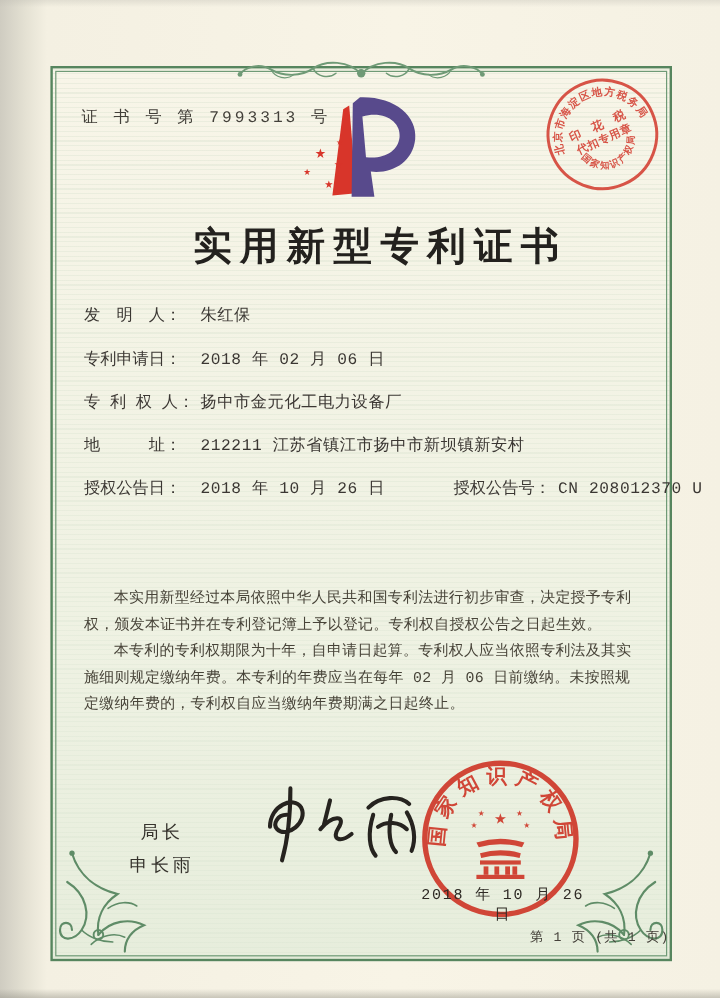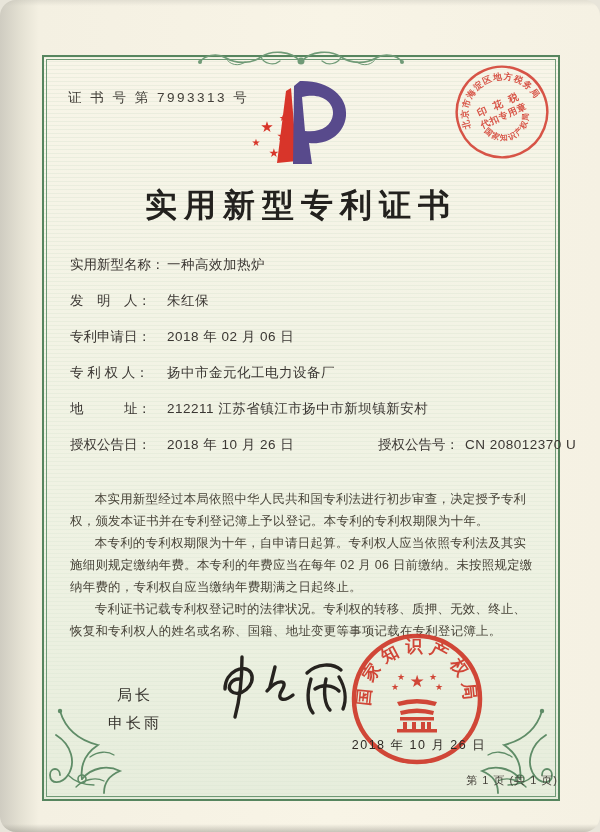--- a/index.html
+++ b/index.html
@@ -1,43 +1,42 @@
 <!DOCTYPE html>
 <html><head>
 <meta charset="utf-8">
 <style>
   html,body{margin:0;padding:0;background:#e8e5da;}
   .scan{
     position:relative;width:600px;height:832px;overflow:hidden;
-    font-family:Liberation Sans, sans-serif;
+    font-family:Liberation Mono, monospace;
     background:
       linear-gradient(180deg, rgba(190,188,178,0.35) 0, rgba(190,188,178,0) 6px),
       linear-gradient(0deg, rgba(140,138,128,0.45) 0, rgba(190,188,178,0) 8px),
       linear-gradient(90deg,#cfccc1 0%,#e4e1d3 3.5%,#f4f0e2 6.5%,#f8f4e6 55%,#f5f1e3 100%);
-    border-radius: 16px;
   }
   .frame{
     position:absolute;left:42px;top:55px;width:514px;height:742px;
     border:2px solid #56855e;
     background:
       linear-gradient(180deg, rgba(248,245,232,0) 0%, rgba(226,237,219,0.45) 68%, rgba(219,232,212,0.6) 100%),
       repeating-linear-gradient(180deg, rgba(122,165,130,0.10) 0 1px, rgba(122,165,130,0) 1px 4px),
       #f8f5e8;
   }
   .frame-inner{position:absolute;inset:2px;border:1px solid #6f9a76;pointer-events:none;}
   .ornament-top{position:absolute;left:50%;transform:translateX(-50%);top:-9px;}
   .corner{position:absolute;}
   .corner.bl{left:2px;bottom:2px;}
   .corner.br{right:2px;bottom:2px;transform:scaleX(-1);}
   .cert-no{position:absolute;left:24px;top:32px;font-size:13.5px;color:#43403a;letter-spacing:2.5px;}
   .logo{position:absolute;left:188px;top:20px;}
   .logo .star{fill:#d8352a;}
   .title{
     position:absolute;left:0;top:127px;width:100%;text-align:center;
-    font-size:32px;font-weight:600;color:#23211e;letter-spacing:7px;
+    font-size:32px;font-weight:600;color:#23211e;letter-spacing:7px;padding-left:16px;
   }
   .fields{position:absolute;left:26px;top:198px;width:470px;display:flex;flex-direction:column;gap:16px;}
   .frow{display:flex;font-size:13.5px;color:#3b3733;line-height:20px;position:relative;}
   .flabel{flex:0 0 97px;white-space:nowrap;}
   .fvalue{white-space:nowrap;letter-spacing:0.5px;}
   .grant-no{position:absolute;left:308px;top:0;display:flex;}
   .grant-no .flabel{flex:0 0 auto;margin-right:6px;}
   .paras{position:absolute;left:26px;top:431px;width:466px;font-size:12.4px;color:#474338;line-height:1.78;}
   .paras p{margin:0;text-indent:2em;letter-spacing:0.3px;}
   .signer{position:absolute;left:64px;top:624px;font-size:15px;color:#35322c;line-height:28px;letter-spacing:3px;text-align:center;}
@@ -107,24 +106,20 @@
       <text class="star" x="50" y="63" font-size="12" text-anchor="middle">★</text>
       <text class="star" x="24" y="69" font-size="10" text-anchor="middle">★</text>
       <text class="star" x="42" y="80" font-size="12" text-anchor="middle">★</text>
       <text class="star" x="51" y="44" font-size="9" text-anchor="middle">★</text>
     </svg>
 
     <div class="title">实用新型专利证书</div>
 
     <div class="fields">
       <div class="frow">
-        <span class="flabel">实用新型名称：</span>
-        <span class="fvalue">一种高效加热炉</span>
-      </div>
-      <div class="frow">
         <span class="flabel">发　明　人：</span>
         <span class="fvalue">朱红保</span>
       </div>
       <div class="frow">
         <span class="flabel">专利申请日：</span>
         <span class="fvalue">2018 年 02 月 06 日</span>
       </div>
       <div class="frow">
         <span class="flabel">专 利 权 人：</span>
         <span class="fvalue">扬中市金元化工电力设备厂</span>
@@ -137,23 +132,22 @@
         <span class="flabel">授权公告日：</span>
         <span class="fvalue">2018 年 10 月 26 日</span>
         <span class="grant-no">
           <span class="flabel">授权公告号：</span>
           <span class="fvalue">CN 208012370 U</span>
         </span>
       </div>
     </div>
 
     <div class="paras">
-      <p>本实用新型经过本局依照中华人民共和国专利法进行初步审查，决定授予专利权，颁发本证书并在专利登记簿上予以登记。本专利的专利权期限为十年。</p>
+      <p>本实用新型经过本局依照中华人民共和国专利法进行初步审查，决定授予专利权，颁发本证书并在专利登记簿上予以登记。专利权自授权公告之日起生效。</p>
       <p>本专利的专利权期限为十年，自申请日起算。专利权人应当依照专利法及其实施细则规定缴纳年费。本专利的年费应当在每年 02 月 06 日前缴纳。未按照规定缴纳年费的，专利权自应当缴纳年费期满之日起终止。</p>
-      <p>专利证书记载专利权登记时的法律状况。专利权的转移、质押、无效、终止、恢复和专利权人的姓名或名称、国籍、地址变更等事项记载在专利登记簿上。</p>
     </div>
 
     <div class="signer">
       <div>局长</div>
       <div>申长雨</div>
     </div>
 
     <svg class="signature" width="155" height="88" viewBox="0 0 155 88">
       <g fill="none" stroke="#26231f" stroke-width="3.4" stroke-linecap="round">
         <path d="M16,42 C16,24 36,16 42,26 C48,38 30,52 22,44 C18,40 22,32 30,32"></path>

